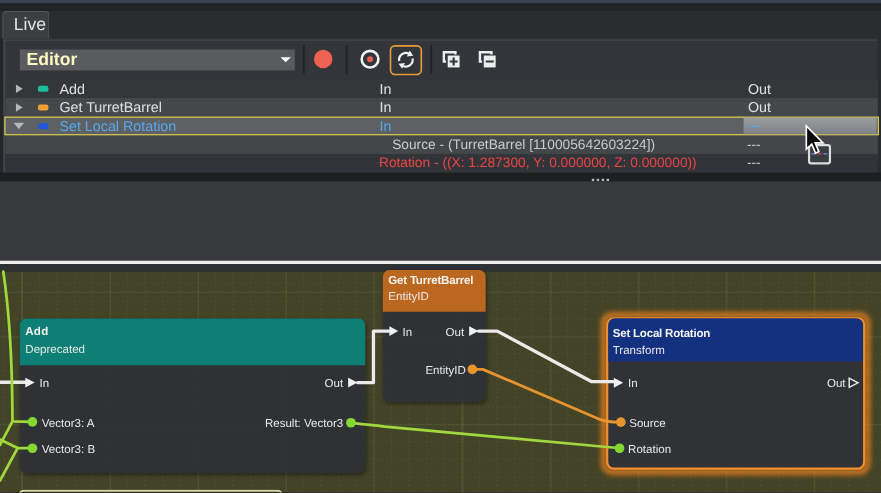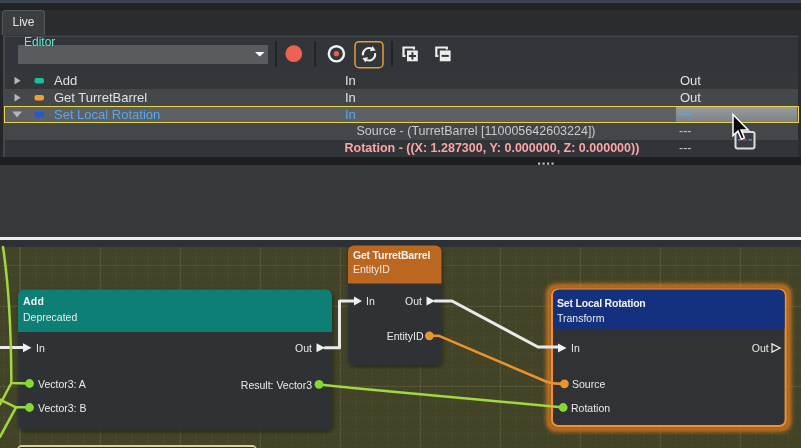--- a/index.html
+++ b/index.html
@@ -1,20 +1,20 @@
 <!DOCTYPE html>
 <html><head>
 <meta charset="utf-8">
 <style>
   html,body{margin:0;padding:0;background:#27292b;}
   #stage{position:relative;width:801px;height:448px;overflow:hidden;
     font-family:"Liberation Sans",sans-serif;background:#27292b;}
   .abs{position:absolute;}
   .txt{position:absolute;color:#dfe0e1;font-size:13px;line-height:17px;white-space:pre;}
-  .t12{font-size:12px;text-align:right;}
+  .t12{font-size:16px;text-align:right;}
   .t125{font-size:12.5px;}
 </style>
 </head>
 <body>
 <div id="stage">
 
   <div class="abs" style="left:0;top:0;width:801px;height:3px;background:#3a4250;"></div>
   <div class="abs" style="left:0;top:3px;width:801px;height:7px;background:#212325;"></div>
 
   <div class="abs" style="left:0;top:10px;width:801px;height:25px;background:#2a2c2e;"></div>
@@ -22,21 +22,21 @@
        border:1px solid #56585c;border-bottom:none;border-radius:4px 4px 0 0;"></div>
   <div class="txt t12" style="left:12.5px;top:14px;color:#e2e3e4;">Live</div>
 
   <div class="abs" style="left:4.5px;top:35px;width:793px;height:122px;background:#323539;"></div>
   <div class="abs" style="left:0;top:35px;width:3px;height:122px;background:#242628;"></div>
   <div class="abs" style="left:3px;top:35.5px;width:795px;height:1.5px;background:#45484b;"></div>
   <div class="abs" style="left:3px;top:35.5px;width:1.5px;height:121px;background:#45484b;"></div>
   <div class="abs" style="left:797.5px;top:35px;width:3.5px;height:122px;background:#2a2c2e;"></div>
 
   <div class="abs" style="left:18px;top:45px;width:250px;height:19px;background:#595b5e;"></div>
-  <div class="txt t12" style="left:24px;top:34px;color:#5eead4;">Editor</div>
+  <div class="txt t12" style="left:24px;top:46px;color:#fef9c3;font-weight:bold;">Editor</div>
   <svg class="abs" style="left:0;top:0;" width="801" height="72">
     <polygon points="255,52 264.5,52 259.7,56.6" fill="#ffffff"></polygon>
 
     <rect x="275.4" y="41" width="1.6" height="26" fill="#1f2123"></rect>
     <rect x="314.3" y="41" width="1.6" height="26" fill="#1f2123"></rect>
     <rect x="391.2" y="41" width="1.6" height="26" fill="#1f2123"></rect>
 
     <circle cx="293.8" cy="53.7" r="8.4" fill="#ef6150"></circle>
 
     <circle cx="336.4" cy="53.8" r="7.6" fill="none" stroke="#f2f2f2" stroke-width="2.4"></circle>
@@ -89,21 +89,21 @@
   <div class="txt" style="left:345px;top:72px;">In</div>
   <div class="txt" style="left:680px;top:72px;">Out</div>
   <div class="txt" style="left:54px;top:89px;">Get TurretBarrel</div>
   <div class="txt" style="left:345px;top:89px;">In</div>
   <div class="txt" style="left:680px;top:89px;">Out</div>
   <div class="txt" style="left:54px;top:106px;color:#57a8ee;">Set Local Rotation</div>
   <div class="txt" style="left:345px;top:106px;color:#57a8ee;">In</div>
   <div class="txt t125" style="left:679px;top:106px;color:#55aaf0;">---</div>
   <div class="txt t125" style="left:344.5px;top:123px;color:#c9cacb;margin-left:12px;">Source - (TurretBarrel [110005642603224])</div>
   <div class="txt t125" style="left:679px;top:123px;color:#c9cacb;">---</div>
-  <div class="txt t125" style="left:344.5px;top:140px;color:#fca5a5;font-weight:bold;">Rotation - ((X: 1.287300, Y: 0.000000, Z: 0.000000))</div>
+  <div class="txt t125" style="left:344.5px;top:140px;color:#ef4444;">Rotation - ((X: 1.287300, Y: 0.000000, Z: 0.000000))</div>
   <div class="txt t125" style="left:679px;top:140px;color:#c9cacb;">---</div>
 
   <div class="abs" style="left:0;top:157px;width:801px;height:7.5px;background:#1d1f21;"></div>
   <svg class="abs" style="left:536px;top:160px;" width="22" height="7">
     <g fill="#b9babb">
       <rect x="2" y="2.5" width="2.2" height="2.2"></rect>
       <rect x="6.5" y="2.5" width="2.2" height="2.2"></rect>
       <rect x="11" y="2.5" width="2.2" height="2.2"></rect>
       <rect x="15.5" y="2.5" width="2.2" height="2.2"></rect>
     </g>

